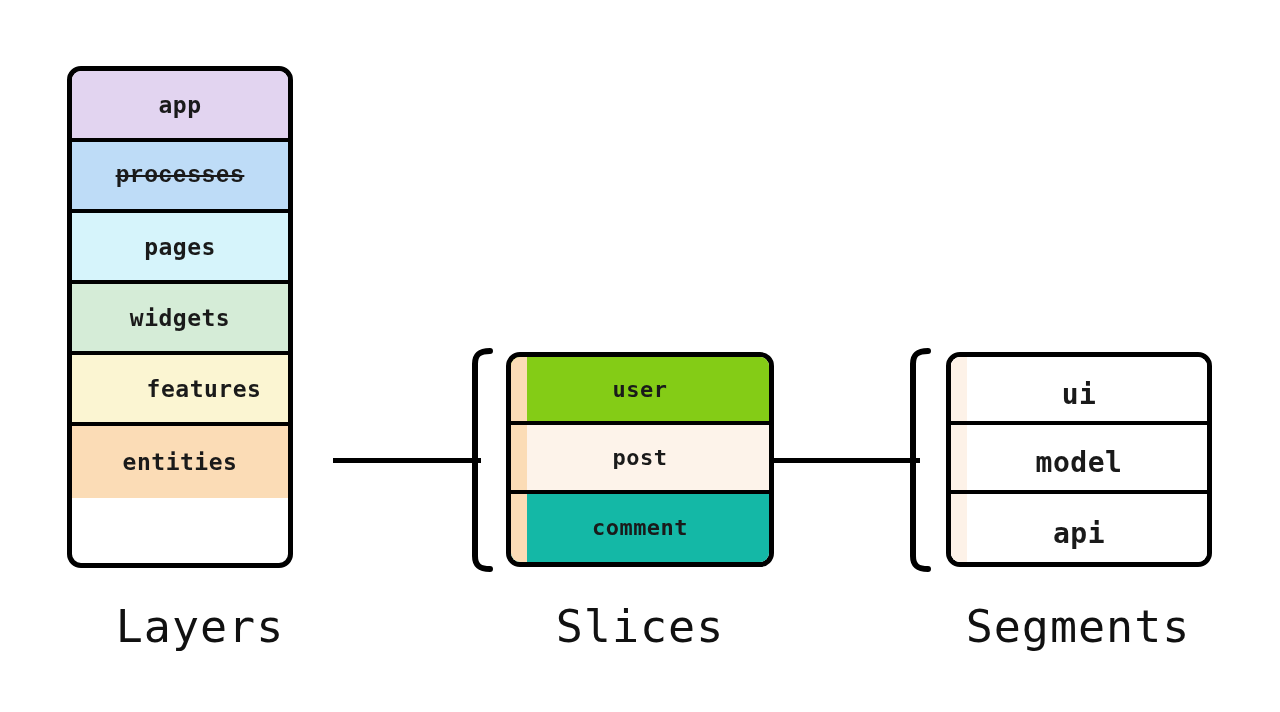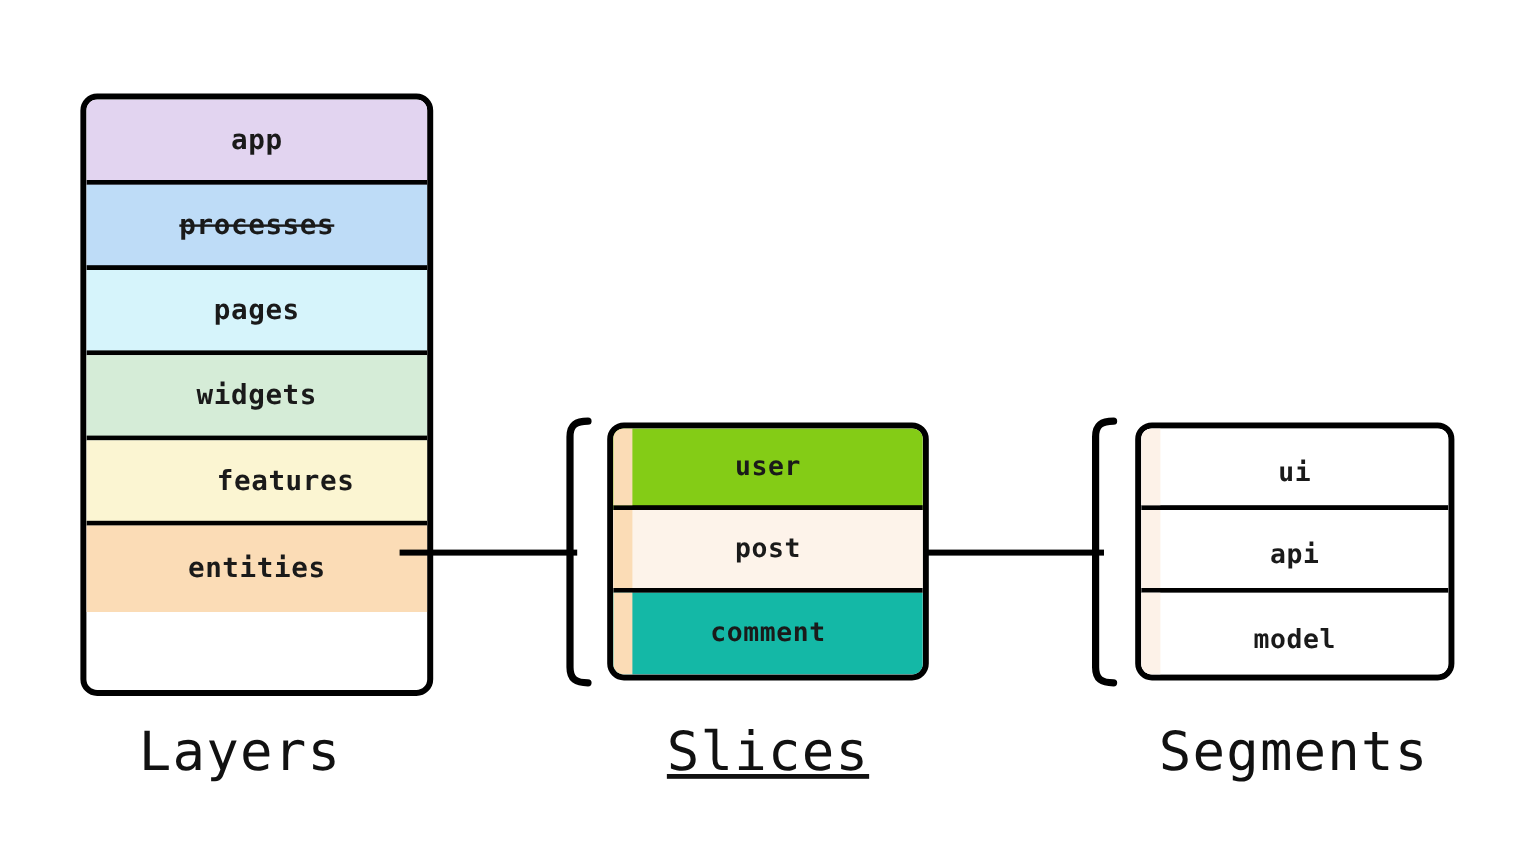--- a/index.html
+++ b/index.html
@@ -50,27 +50,28 @@
     font-family: "DejaVu Sans Mono", "Liberation Mono", monospace;
     font-weight: 700;
     color: #1a1a1a;
     letter-spacing: 0.5px;
     white-space: nowrap;
   }
   .row-label.struck {
     text-decoration: line-through;
     text-decoration-thickness: 2px;
     text-decoration-color: #1a1a1a;
+    font-family: Liberation Mono, monospace;
   }
 
   
   #layers-box {
     left: 67px;
-    top: 78px;
-    width: 294px;
+    top: 66px;
+    width: 226px;
     height: 502px;
   }
   #layers-box .row {
     height: 71.1px;
   }
   #layers-box .row-label {
     font-size: 23px;
   }
 
   
@@ -91,21 +92,21 @@
   #segments-box {
     left: 946px;
     top: 352px;
     width: 266px;
     height: 215px;
   }
   #segments-box .row {
     height: 68.3px;
   }
   #segments-box .row-label {
-    font-size: 22px;
+    font-size: 28px;
     margin-top: 11px;
   }
 
   
   .stripe {
     position: absolute;
     left: 0;
     top: -6px;
     bottom: -6px;
     width: 16px;
@@ -133,21 +134,21 @@
     position: absolute;
     text-align: center;
     font-family: "DejaVu Sans Mono", "Liberation Mono", monospace;
     font-weight: 400;
     font-size: 45px;
     color: #111111;
     letter-spacing: 1px;
     white-space: nowrap;
   }
   #cap-layers   { left: 0px;   top: 600px; width: 400px; }
-  #cap-slices   { left: 440px; top: 600px; width: 400px; text-decoration: underline; }
+  #cap-slices   { left: 440px; top: 600px; width: 400px; }
   #cap-segments { left: 878px; top: 600px; width: 400px; }
 </style>
 </head>
 <body style="background: rgb(255, 255, 255);">
 
 <div id="stage">
 
   <div class="stack" id="layers-box">
     <div class="row" style="background: rgb(226, 212, 240);">
       <span class="row-label">app</span>
@@ -200,25 +201,25 @@
     </svg>
   </div>
 
   <div class="stack" id="segments-box">
     <div class="row" style="background: rgb(255, 255, 255);">
       <span class="stripe" style="background: rgb(253, 242, 232);"></span>
       <span class="row-label">ui</span>
     </div>
     <div class="row" style="background: rgb(255, 255, 255);">
       <span class="stripe" style="background: rgb(253, 242, 232);"></span>
-      <span class="row-label">api</span>
+      <span class="row-label">model</span>
     </div>
     <div class="row" style="background: rgb(255, 255, 255);">
       <span class="stripe" style="background: rgb(253, 242, 232);"></span>
-      <span class="row-label">model</span>
+      <span class="row-label">api</span>
     </div>
   </div>
 
   <div class="caption" id="cap-layers">Layers</div>
   <div class="caption" id="cap-slices">Slices</div>
   <div class="caption" id="cap-segments">Segments</div>
 
 </div>
 
 </body></html>

